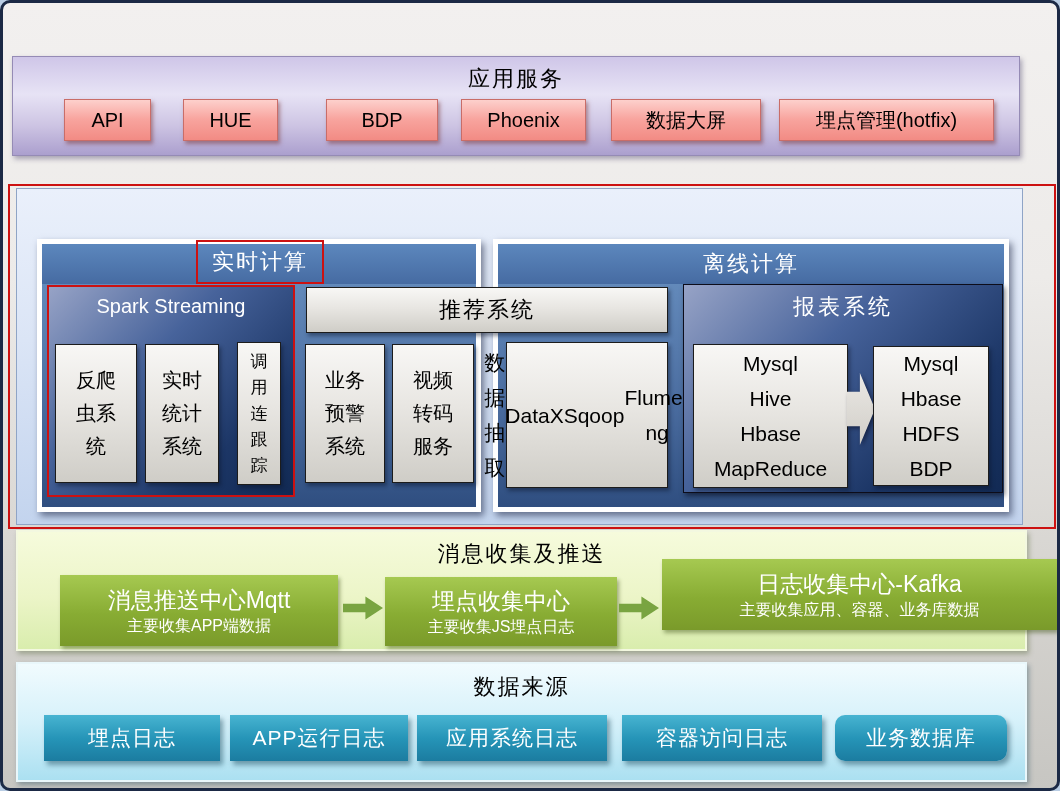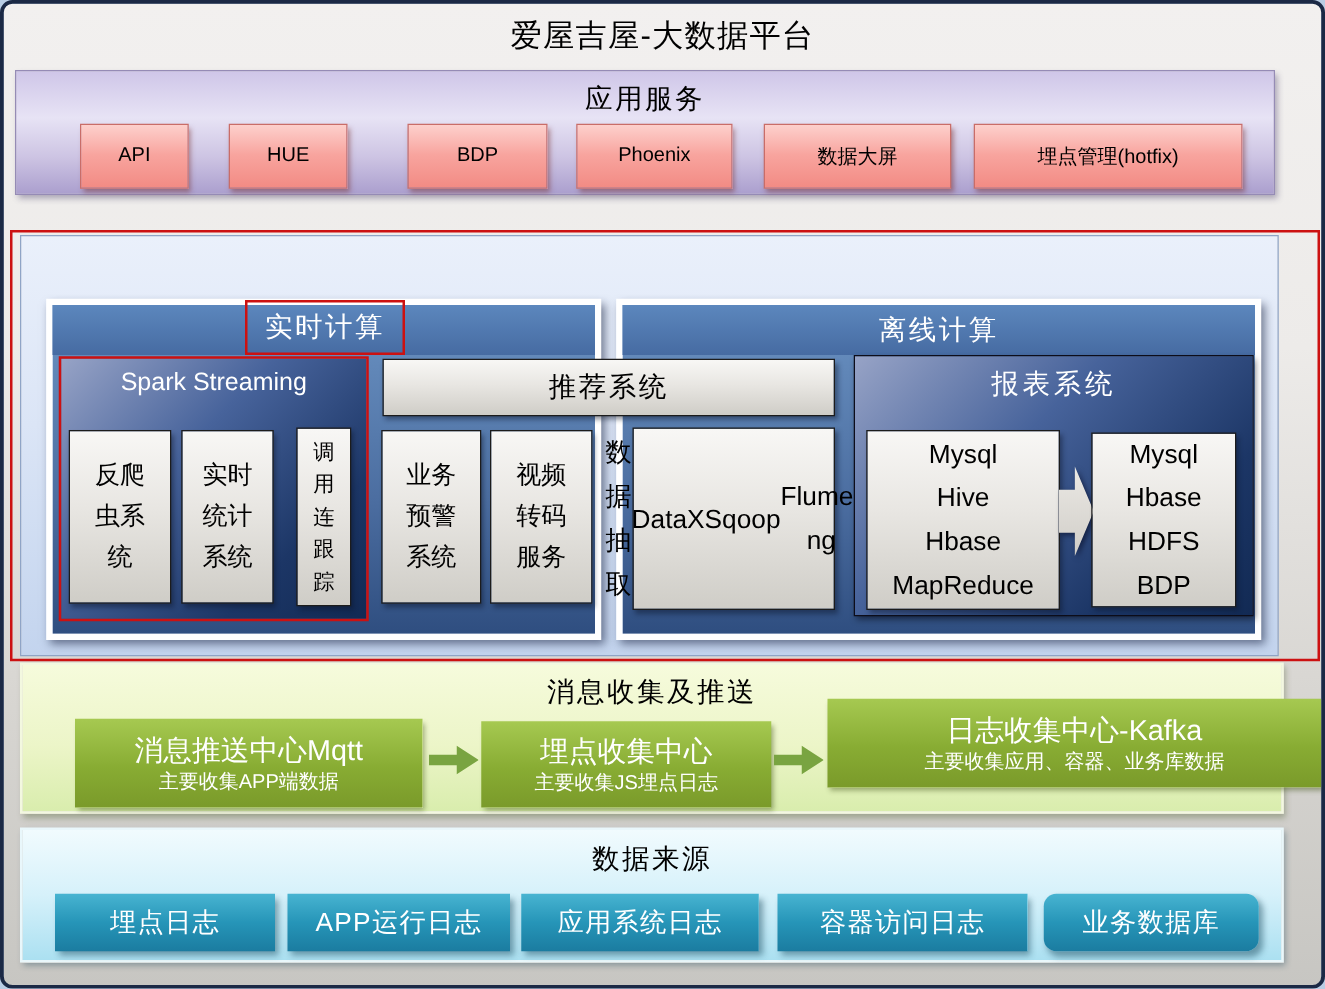--- a/index.html
+++ b/index.html
@@ -11,21 +11,21 @@
   .ctr{display:flex;align-items:center;justify-content:center;text-align:center;}
 
   .page-title{left:0;top:9px;width:100%;font-size:25px;color:#000;letter-spacing:1px;}
 
   
   .app-panel{left:9px;top:53px;width:1008px;height:100px;
     background:linear-gradient(180deg,#cfc6e8 0%,#e7e3f5 38%,#cdc4e3 70%,#ab9fce 100%);
     border:1px solid #958bb5;box-shadow:2px 3px 5px rgba(80,70,110,.45);}
   .sec-header{width:100%;font-size:22px;color:#000;letter-spacing:2px;}
   .app-header{left:0;top:7px;}
-  .pink-btn{top:42px;height:52px;font-size:16px;color:#000;
+  .pink-btn{top:42px;height:42px;font-size:20px;color:#000;
     background:linear-gradient(180deg,#fdd0cc 0%,#f8a49e 45%,#f28а80 55%,#f28b84 100%);
     background:linear-gradient(180deg,#fdd0cc 0%,#f8a49e 48%,#f28b84 100%);
     border:1px solid #c96d68;box-shadow:2px 3px 4px rgba(120,50,50,.5);}
   .pb1{left:51px;width:87px;} .pb2{left:170px;width:95px;text-align:right;} .pb3{left:313px;width:112px;}
   .pb4{left:448px;width:125px;} .pb5{left:598px;width:150px;} .pb6{left:766px;width:215px;}
 
   
   .compute-panel{left:13px;top:185px;width:1007px;height:337px;
     background:linear-gradient(180deg,#eaf0fb 0%,#dbe5f6 45%,#c3d4ee 100%);
     border:1px solid #8fa4c6;}
@@ -80,37 +80,36 @@
   .gn-title{font-size:23px;line-height:30px;}
   .gn-sub{font-size:16px;line-height:22px;}
   .gn1{left:42px;top:43px;width:278px;height:71px;}
   .gn2{left:367px;top:45px;width:232px;height:69px;}
   .gn3{left:644px;top:27px;width:395px;height:71px;}
   .green-arrow{top:63px;width:40px;height:26px;background:#79a441;
     clip-path:polygon(0 34%,56% 34%,56% 6%,100% 50%,56% 94%,56% 66%,0 66%);}
   .ga1{left:325px;} .ga2{left:601px;}
 
   
-  .src-panel{left:13px;top:659px;width:1011px;height:108px;
+  .src-panel{left:13px;top:659px;width:1011px;height:120px;
     background:linear-gradient(180deg,#f1fbfe 0%,#d6f1fa 50%,#abe0f1 100%);
     border:2px solid #e9f7fb;box-shadow:2px 3px 5px rgba(30,70,90,.4);}
   .src-header{left:0;top:8px;}
   .teal-box{top:51px;height:46px;color:#fff;font-size:21px;letter-spacing:1px;
     background:linear-gradient(180deg,#48b4d1 0%,#2695b8 50%,#1b7ca0 100%);
     box-shadow:3px 4px 5px rgba(10,60,80,.45);}
   .tb1{left:26px;width:176px;} .tb2{left:212px;width:178px;} .tb3{left:399px;width:190px;}
   .tb4{left:604px;width:200px;} .tb5{left:817px;width:172px;border-radius:10px;}
 </style>
 </head>
 <body>
 
 <div class="stage">
  <div class="canvas">
 
-  <div class="abs ctr page-title">爱屋吉屋-大数据平台</div>
 
   <section class="abs app-panel">
     <div class="abs ctr sec-header app-header">应用服务</div>
     <div class="abs ctr pink-btn pb1">API</div>
     <div class="abs ctr pink-btn pb2">HUE</div>
     <div class="abs ctr pink-btn pb3">BDP</div>
     <div class="abs ctr pink-btn pb5">数据大屏</div>
     <div class="abs ctr pink-btn pb4">Phoenix</div>
     <div class="abs ctr pink-btn pb6">埋点管理(hotfix)</div>
   </section>

